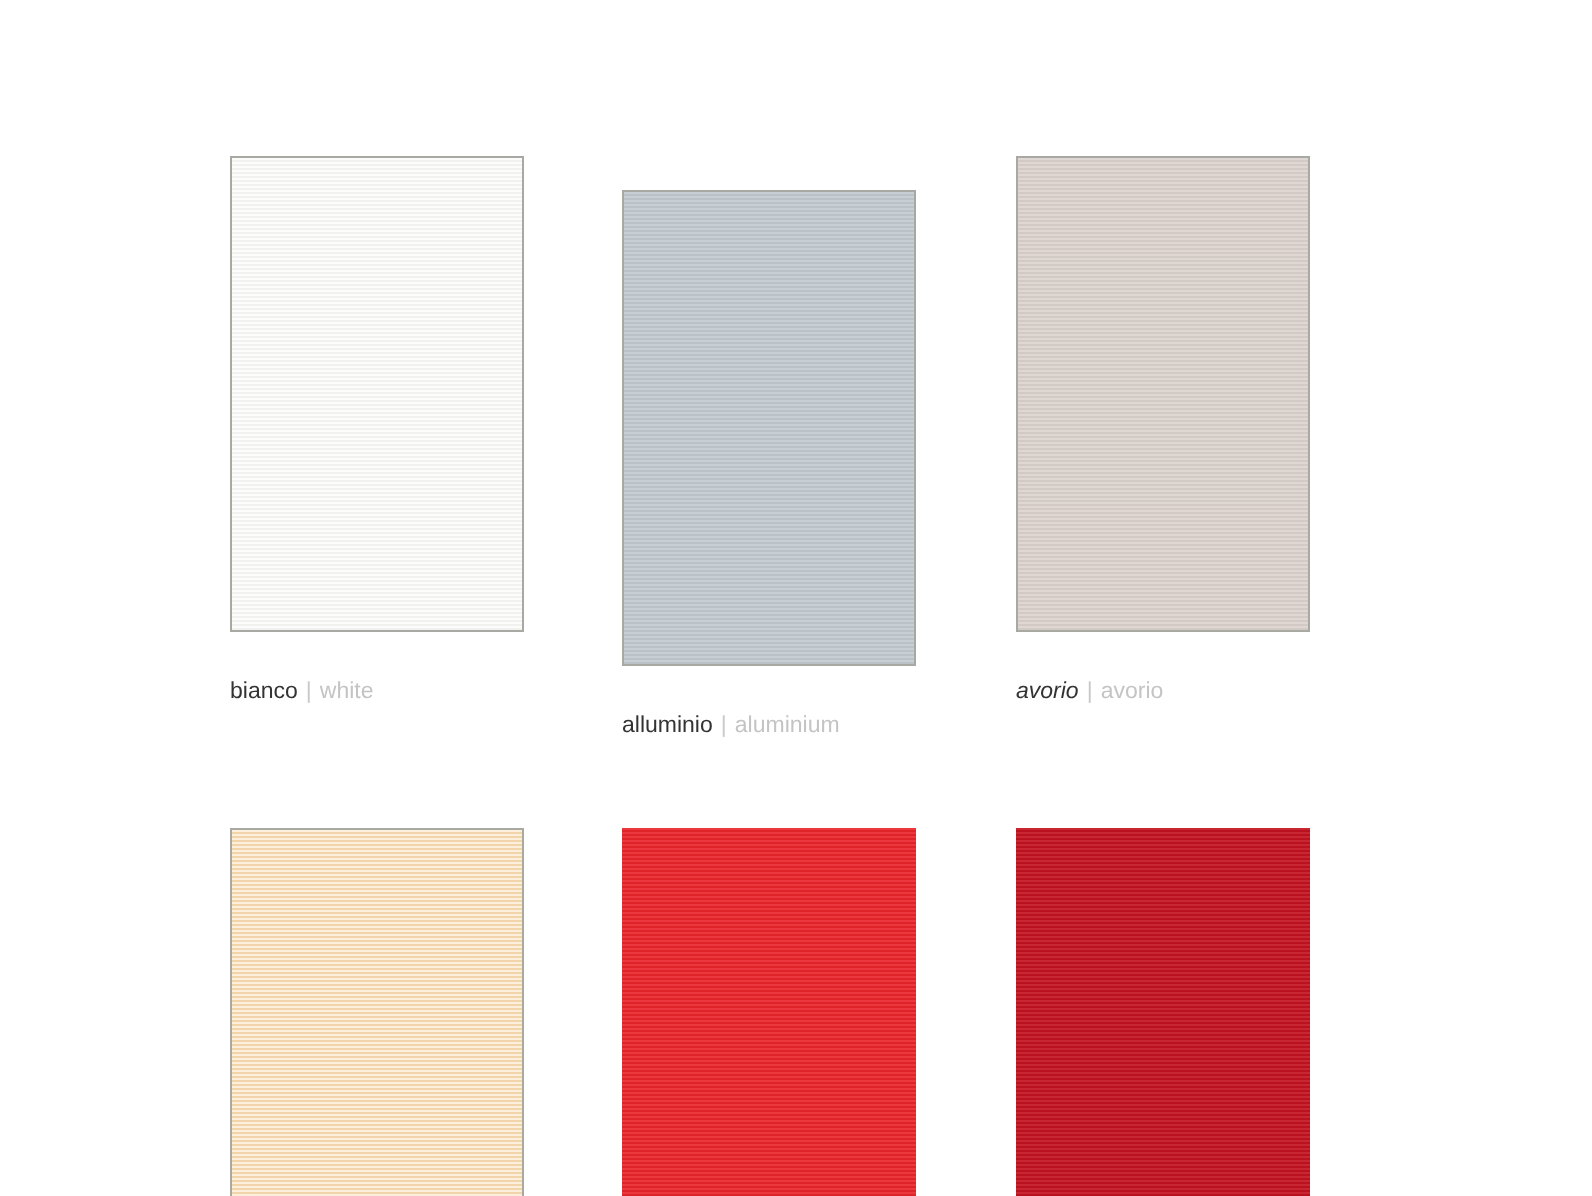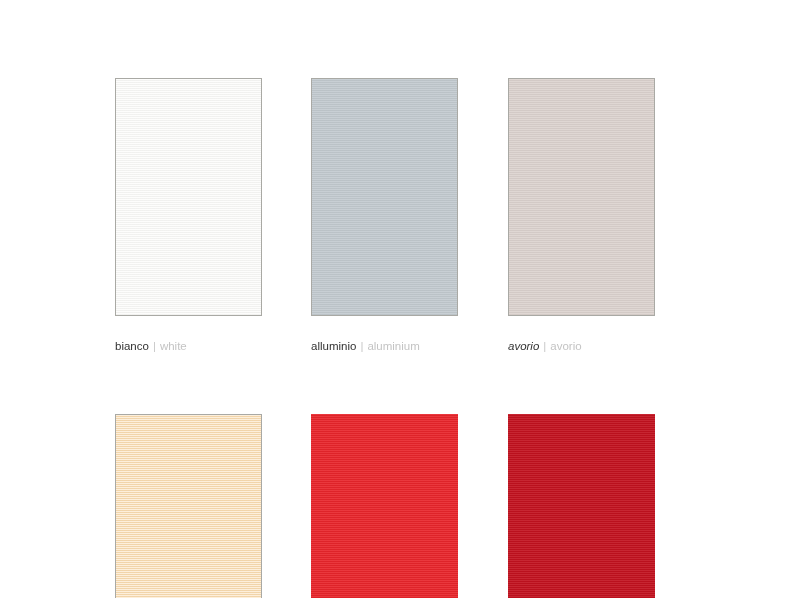--- a/index.html
+++ b/index.html
@@ -96,21 +96,21 @@
 
   <div class="swatch-cell" style="left: 115px; top: 78px;">
     <div class="swatch-chip bordered" style="background: rgb(250, 250, 248); border-color: rgb(169, 169, 164);">
       <div class="swatch-texture light"></div>
     </div>
     <div class="swatch-caption">
       <span class="name-it" style="color: rgb(51, 51, 51);">bianco</span><span class="name-sep">|</span><span class="name-en" style="color: rgb(196, 196, 196);">white</span>
     </div>
   </div>
 
-  <div class="swatch-cell" style="left: 311px; top: 78px;">
+  <div class="swatch-cell" style="left: 311px; top: 95px;">
     <div class="swatch-chip bordered" style="background: rgb(195, 203, 208); border-color: rgb(169, 169, 164);">
       <div class="swatch-texture"></div>
     </div>
     <div class="swatch-caption">
       <span class="name-it" style="color: rgb(51, 51, 51);">alluminio</span><span class="name-sep">|</span><span class="name-en" style="color: rgb(196, 196, 196);">aluminium</span>
     </div>
   </div>
 
   <div class="swatch-cell" style="left: 508px; top: 78px;">
     <div class="swatch-chip bordered" style="background: rgb(220, 211, 207); border-color: rgb(169, 169, 164);">

